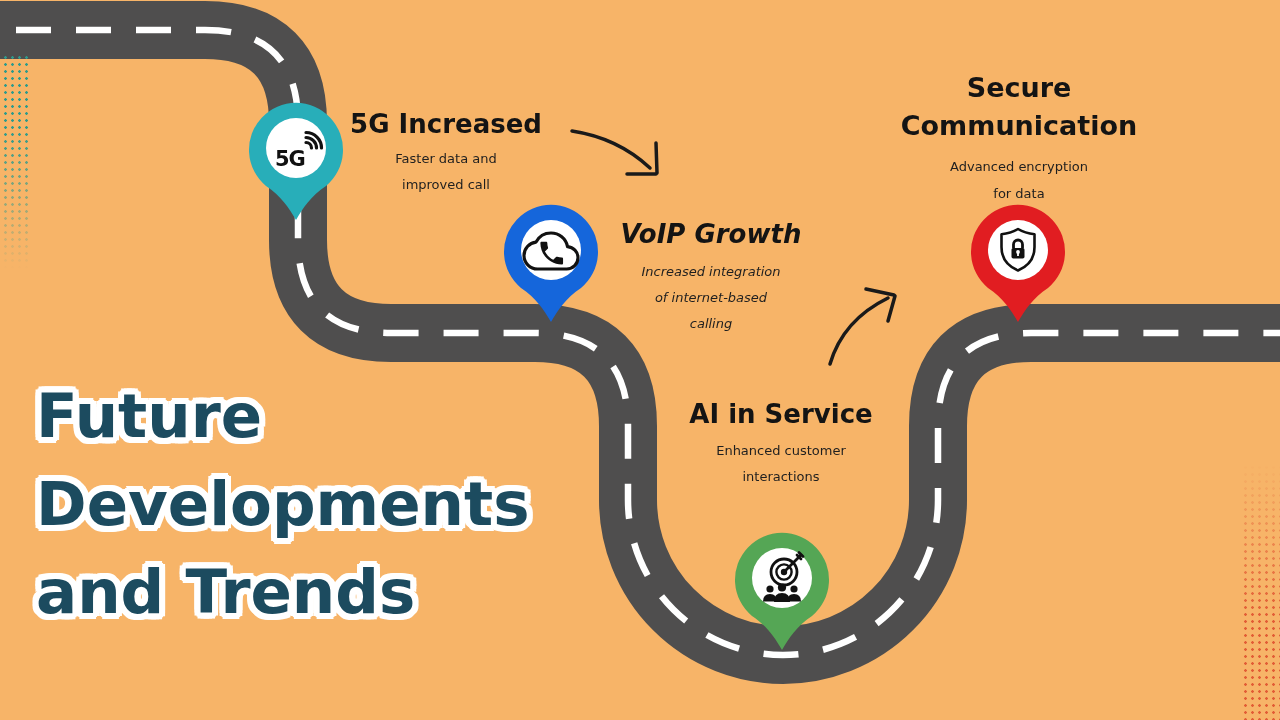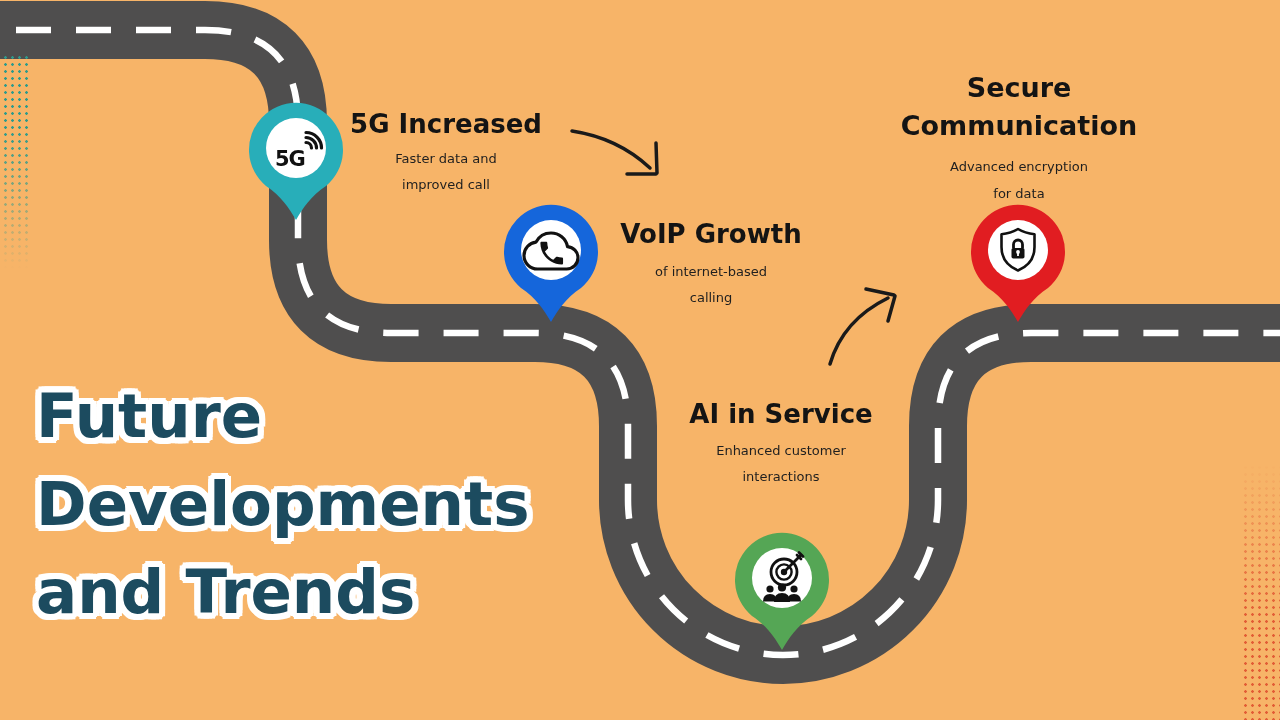--- a/index.html
+++ b/index.html
@@ -45,21 +45,21 @@
       -3px -6px 0 var(--title-outline,#fff), 3px -6px 0 var(--title-outline,#fff);
   }
   .main-title span{display:block;white-space:nowrap;}
   
   .mtext{position:absolute;text-align:center;color:var(--heading-text,#141414);}
   .mtitle{font-weight:bold;font-size:26px;line-height:33px;color:var(--heading-text,#141414);}
   .mtitle span{display:block;white-space:nowrap;}
   .mdesc{font-size:13px;line-height:26px;color:var(--body-text,#1F1F1F);margin-top:5px;}
   .mdesc span{display:block;white-space:nowrap;}
   .m0-text{left:332px;top:108px;width:228px;}
-  .m1-text{left:597px;top:218px;width:228px;}
+  .m1-text{left:597px;top:218px;width:228px;font-style:italic;}
   .m1-text .mdesc{margin-top:8px;}
   .m2-text{left:650px;top:396px;width:262px;}
   .m2-text .mtitle{line-height:37px;}
   .m3-text{left:888px;top:69px;width:262px;}
   .m3-text .mtitle{font-size:27px;line-height:38px;}
   .m3-text .mdesc{margin-top:8px;line-height:27px;}
   
   .pin{position:absolute;width:120px;height:120px;overflow:visible;}
   .m0-pin{left:236px;top:105px;}
   .m1-pin{left:491px;top:207px;}
@@ -139,20 +139,21 @@
       <g transform="translate(5.6,6.2) scale(0.56)">
         <path class="ink-f" d="M6.62 10.79c1.44 2.83 3.76 5.14 6.59 6.59l2.2-2.2c.27-.27.67-.36 1.02-.24 1.12.37 2.33.57 3.57.57.55 0 1 .45 1 1V20c0 .55-.45 1-1 1-9.39 0-17-7.61-17-17 0-.55.45-1 1-1h3.5c.55 0 1 .45 1 1 0 1.25.2 2.45.57 3.57.11.35.03.74-.25 1.02l-2.2 2.2z"></path>
       </g>
     </g>
   </svg>
   <div class="mtext m1-text">
     <div class="mtitle">
       <span>VoIP Growth</span>
     </div>
     <div class="mdesc">
+      <span>Increased integration</span>
       <span>of internet-based</span>
       <span>calling</span>
     </div>
   </div>
 
   <svg class="pin m2-pin" viewBox="-60 -115 120 120">
     <path class="pin-body" d="M 0 0 C -7 -12 -15 -24 -30 -34 A 47 47 0 1 1 30 -34 C 15 -24 7 -12 0 0 Z"></path>
     <circle class="pin-inner" cx="0" cy="-72" r="30"></circle>
     <g transform="translate(-24,-96)">
       <circle class="ink-s" stroke-width="2.8" cx="26" cy="18" r="13"></circle>

